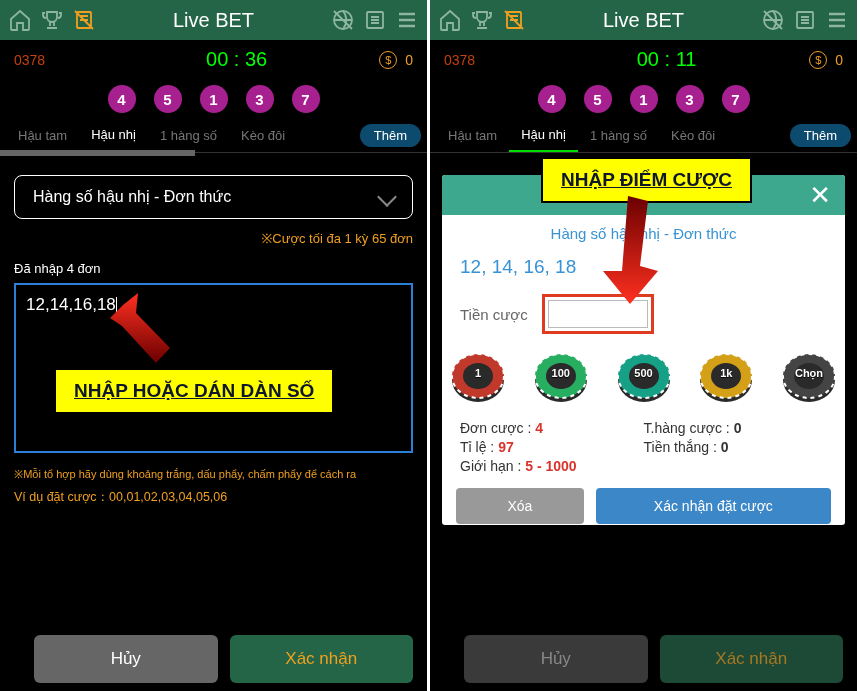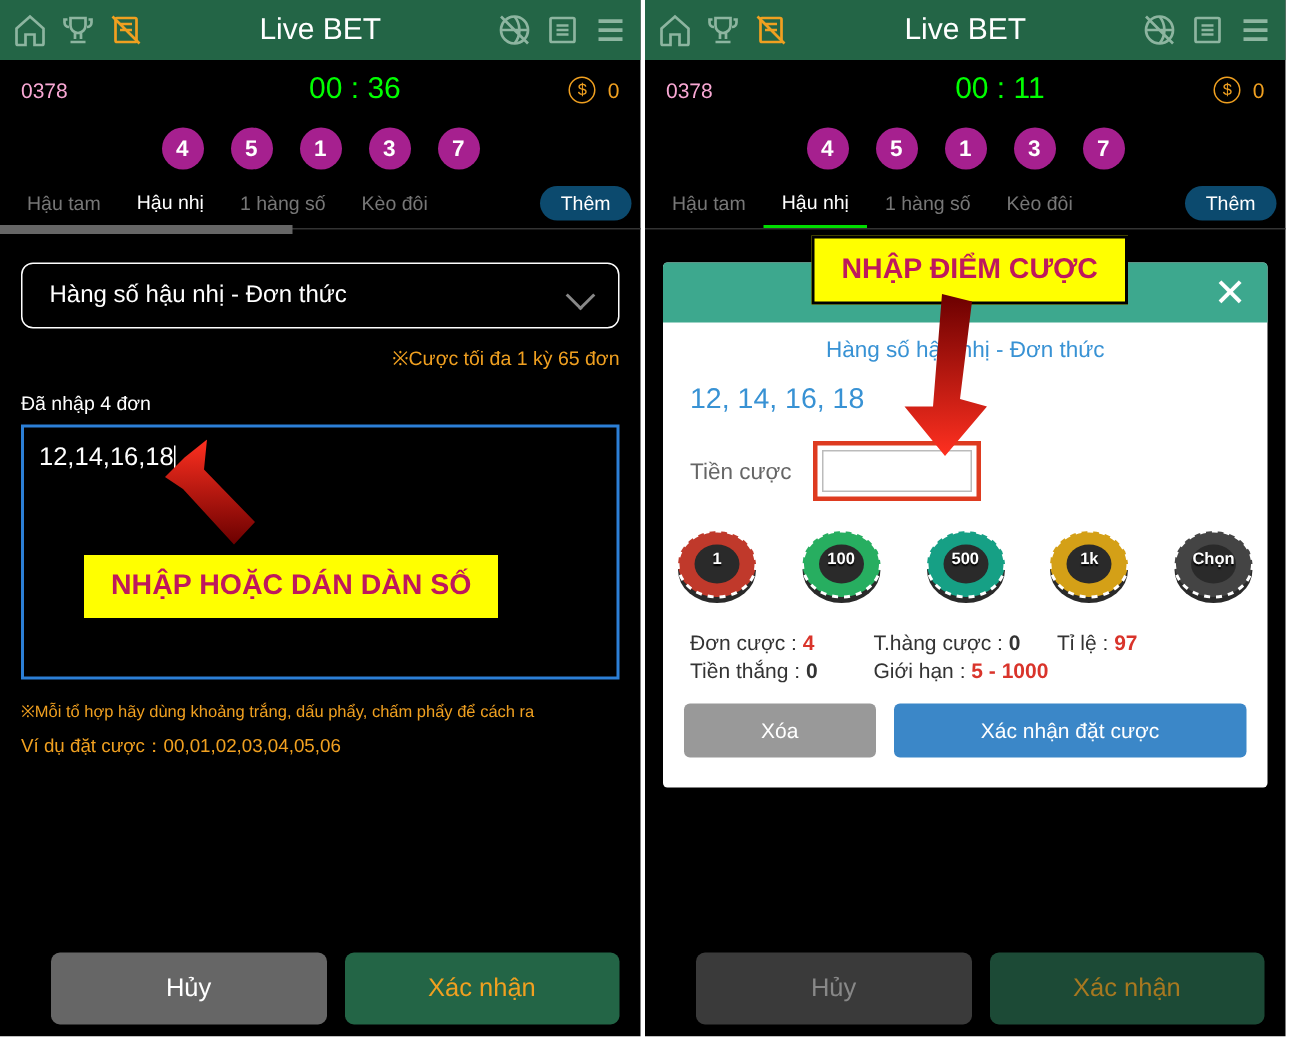--- a/index.html
+++ b/index.html
@@ -53,21 +53,21 @@
       text-align: center;
       color: #fff;
       font-size: 20px;
     }
     .status-row {
       display: flex;
       align-items: center;
       padding: 8px 14px;
       font-size: 14px;
     }
-    .game-id { color: #f9a8d4; width: 80px; }
+    .game-id { color: #c2410c; width: 80px; }
     .timer { color: #0f0; flex: 1; text-align: center; font-size: 20px; }
     .coins { color: #f0a020; display: flex; align-items: center; gap: 8px; }
     .coin-ico {
       width: 18px; height: 18px; border: 1.5px solid #f0a020; border-radius: 50%;
       display: flex; align-items: center; justify-content: center; font-size: 11px;
     }
     .balls-row {
       display: flex;
       justify-content: center;
       gap: 18px;
@@ -171,27 +171,28 @@
     }
     .btn-cancel { background: #666; color: #fff; }
     .btn-confirm { background: #236546; color: #f0a020; }
     .screen2 .btn-cancel { background: #3a3a3a; color: #888; }
     .screen2 .btn-confirm { background: #1c4a36; color: #a77820; }
     
     
     .anno-box {
       position: absolute;
       background: #ffff00;
-      color: #be185d;
+      color: #0f172a;
       font-weight: bold;
       padding: 10px 18px;
       border: 2px solid #000;
       z-index: 50;
       font-size: 19px;
       white-space: nowrap;
+      text-decoration: underline;
     }
     .anno1 { left: 54px; top: 368px; }
     .anno2 { left: 541px; top: 157px; }
     .arrow {
       position: absolute;
       z-index: 51;
     }
     
     
     .modal-back {
@@ -242,21 +243,21 @@
     .chip-label {
       position: absolute;
       top: 40%;
       left: 50%;
       transform: translate(-50%, -50%);
       color: #fff;
       font-size: 11px;
       font-weight: bold;
       text-shadow: 0 1px 1px #000;
     }
-    .stats { padding: 10px 18px 6px; font-size: 14px; color: #333; display: grid; grid-template-columns: 1fr 1fr 1fr; row-gap: 3px; }
+    .stats { padding: 10px 18px 6px; font-size: 14px; color: #333; display: grid; grid-template-columns: 1fr 1fr; row-gap: 3px; }
     .stats .red { color: #d9342b; font-weight: bold;}
     .modal-btns { display: flex; gap: 12px; padding: 8px 14px; }
     .m-btn { flex: 1; padding: 10px; text-align: center; border-radius: 4px; color: #fff; font-size: 14px; }
     .m-btn.del { background: #999; flex: 0.8; }
     .m-btn.ok { background: #3b87c8; flex: 1.6; }
   </style>
 </head>
 <body>
 
 <div class="container">

